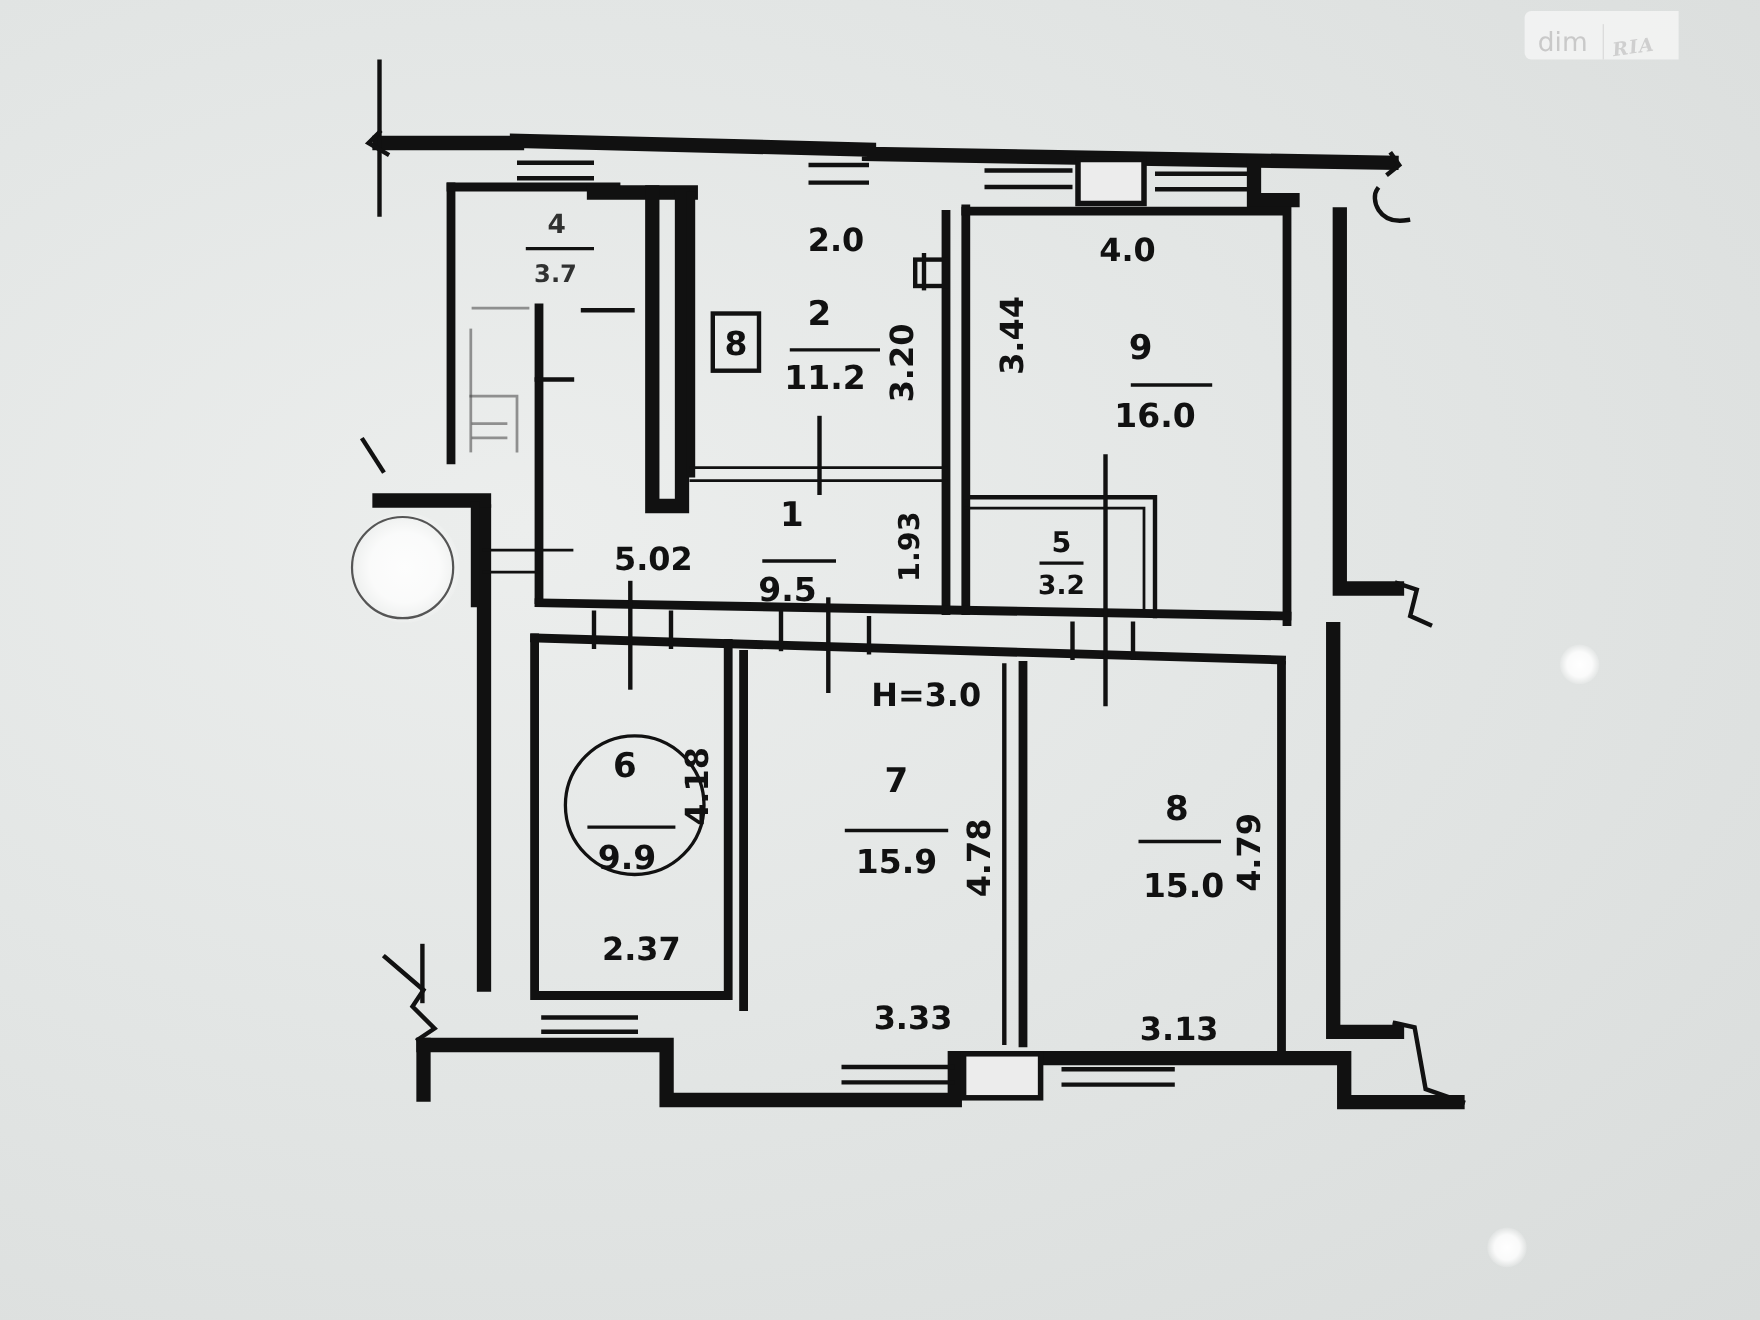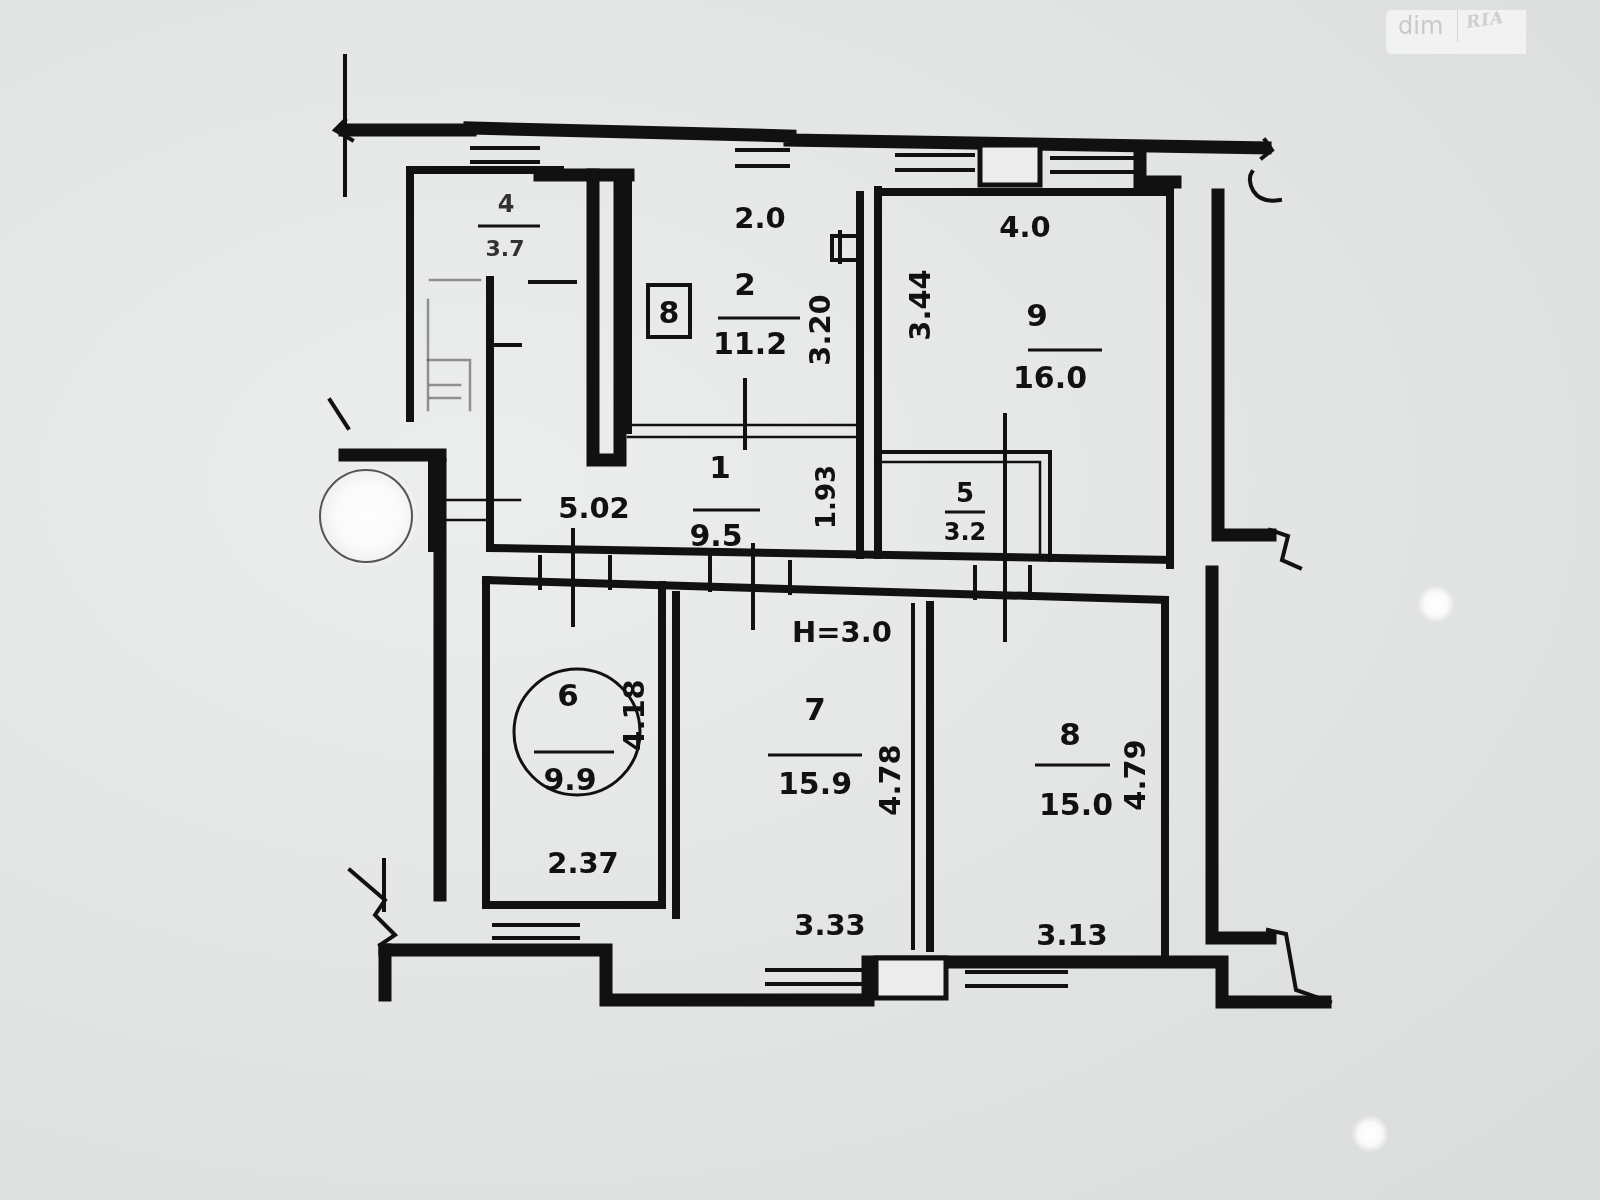--- a/index.html
+++ b/index.html
@@ -8,21 +8,21 @@
       background: radial-gradient(ellipse at 30% 40%, #eceeed 0%, #e3e6e5 45%, #d9dcdb 100%);
       font-family: "Liberation Sans", sans-serif;
     }
     .photo-glow {
       position: absolute; border-radius: 50%;
       background: radial-gradient(circle, #ffffff 0%, rgba(255,255,255,0.85) 45%, rgba(255,255,255,0) 75%);
     }
     .watermark {
       position: absolute; left: 1386px; top: 10px; width: 140px; height: 44px;
       background: rgba(245,245,245,0.85); border-radius: 6px 0 0 6px;
-      display: flex; align-items: flex-start;
+      display: flex; align-items: flex-end;
     }
     .watermark .wm-dim {
       font-family: "DejaVu Sans", sans-serif; font-size: 24px; color: #c9c9c9;
       padding: 0 14px 0 12px; border-right: 1px solid #d6d6d6; line-height: 32px;
     }
     .watermark .wm-ria {
       font-family: "DejaVu Serif", serif; font-weight: bold; font-style: italic;
       font-size: 17px; color: #cfcfcf; padding-left: 8px; transform: rotate(-8deg);
       letter-spacing: 1px;
     }

